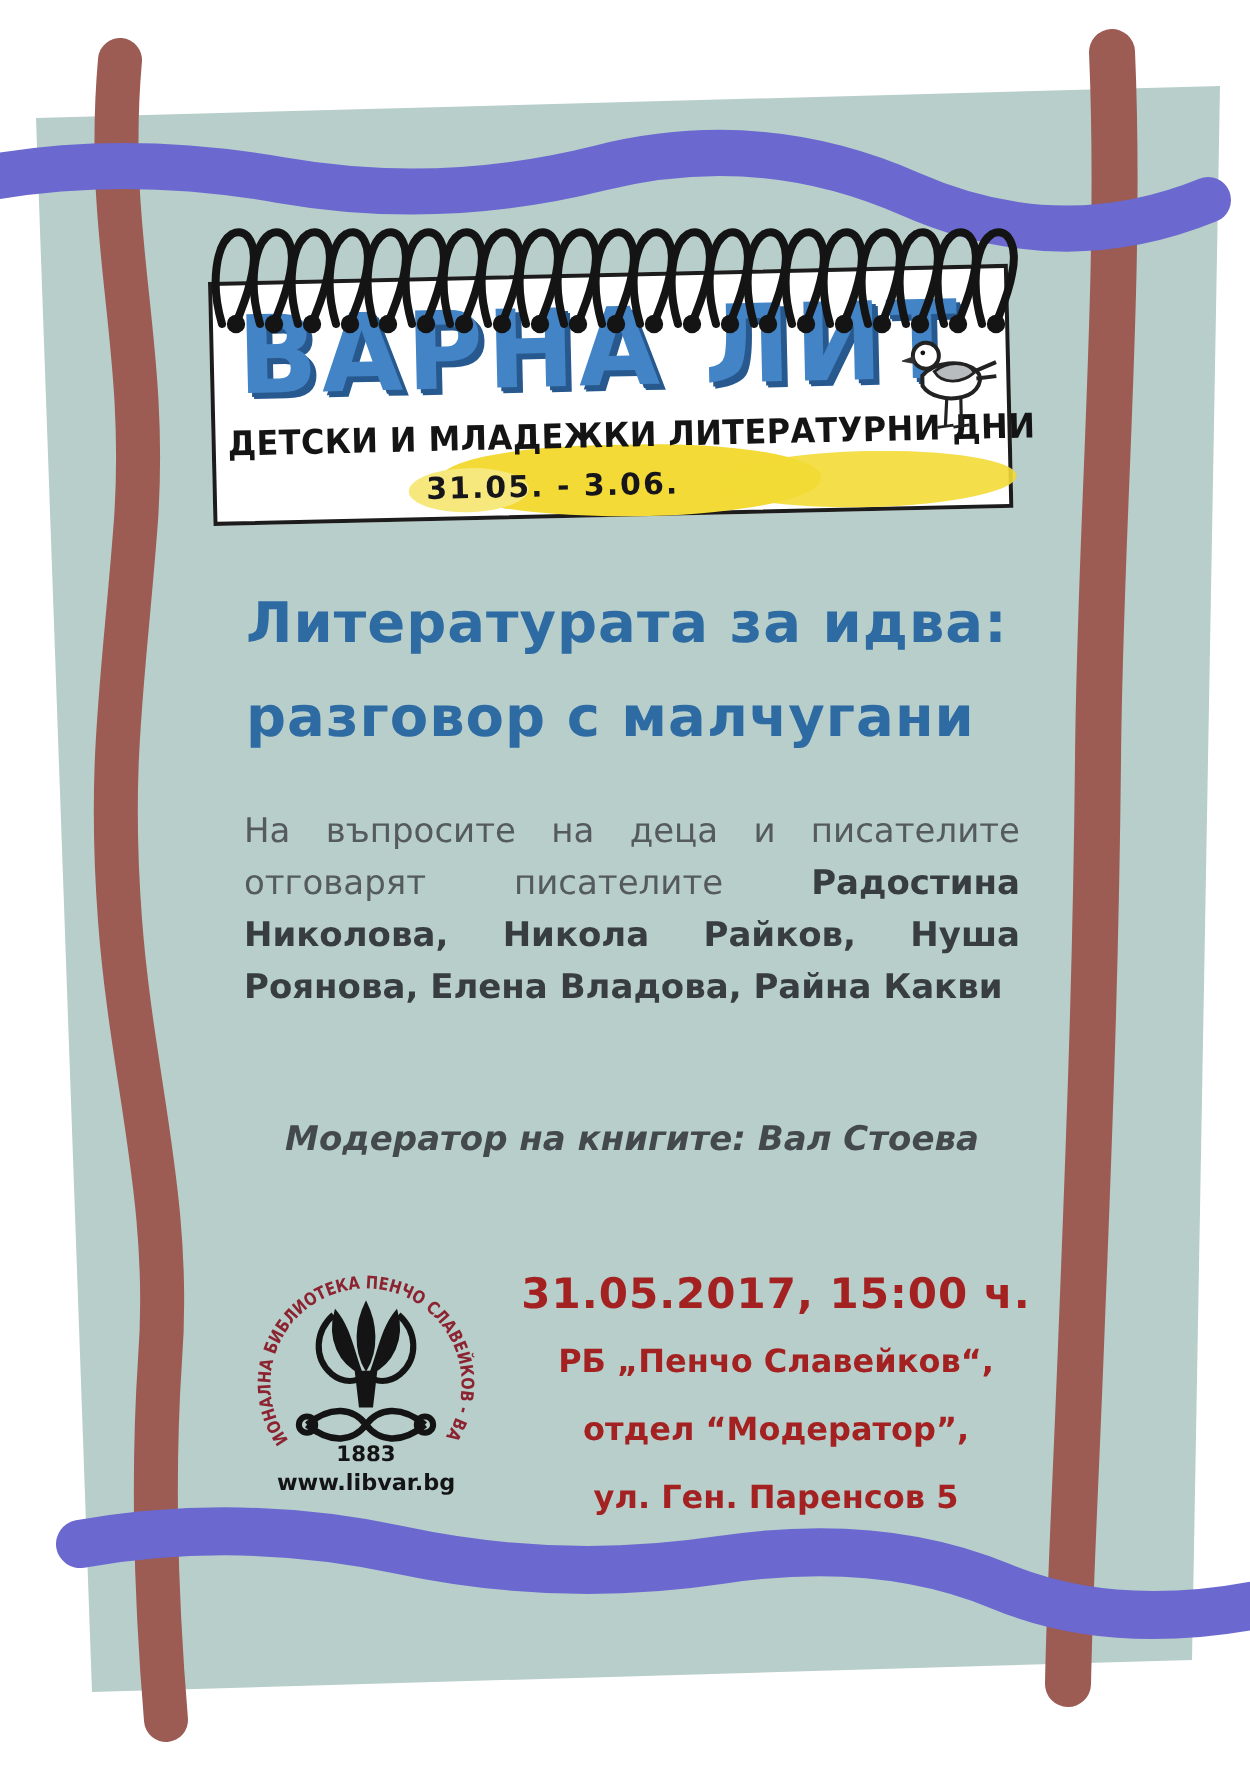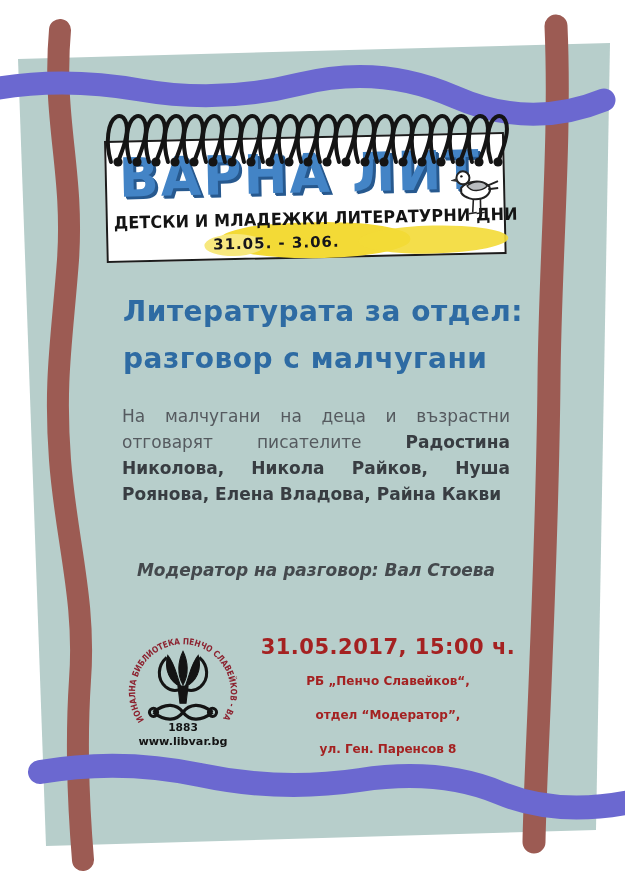--- a/index.html
+++ b/index.html
@@ -33,21 +33,21 @@
              color:#555a5f;text-align:justify;}
   .body-copy p{margin:0 0 28px 0;}
   .names{font-weight:bold;color:#383d42;}
   .moderator{position:absolute;left:122px;top:560px;width:388px;text-align:center;
              font-size:17px;font-style:italic;font-weight:bold;color:#44494d;}
 
   
   .seal{position:absolute;left:122px;top:630px;width:122px;height:124px;}
   .event{position:absolute;left:252px;top:630px;width:272px;text-align:center;color:#a42121;}
   .event .dt{font-size:21px;font-weight:bold;line-height:34px;letter-spacing:.5px;}
-  .event .ln{font-size:12px;font-weight:bold;line-height:34px;}
+  .event .ln{font-size:16px;font-weight:bold;line-height:34px;}
 </style>
 </head>
 <body>
 
 <div class="page">
 
   <div class="card"></div>
 
   <svg class="deco" viewBox="0 0 625 889">
     <path d="M60 30 C52 120 74 170 68 260 C62 340 54 380 60 460 C66 540 86 600 80 680 C76 740 78 800 83 860" fill="none" stroke="#9c5b53" stroke-width="22" stroke-linecap="round"></path>
@@ -101,28 +101,28 @@
       <use href="#coil" x="274"></use>
     <use href="#coil" x="293"></use>
       <use href="#coil" x="312"></use>
       <use href="#coil" x="331"></use>
     <use href="#coil" x="350"></use>
       <use href="#coil" x="369"></use>
       <use href="#coil" x="388"></use>
   </svg>
 
   <div class="title">
-    <div>Литературата за отдел:</div>
+    <div>Литературата за идва:</div>
     <div>разговор с малчугани</div>
   </div>
 
   <div class="body-copy">
-    <p><span>На малчугани на деца и възрастни отговарят писателите </span><span class="names">Радостина Николова, Никола Райков, Нуша Роянова, Елена Владова, Райна Какви</span></p>
+    <p><span>На въпросите на деца и писателите отговарят писателите </span><span class="names">Радостина Николова, Никола Райков, Нуша Роянова, Елена Владова, Райна Какви</span></p>
   </div>
-  <div class="moderator">Модератор на разговор: Вал Стоева</div>
+  <div class="moderator">Модератор на книгите: Вал Стоева</div>
 
   <svg class="seal" viewBox="0 0 120 120">
     <defs>
       <path id="ringPath" d="M21.5 87 A47 47 0 1 1 98.5 87" fill="none"></path>
     </defs>
     <text font-size="8.6" font-weight="bold" fill="#8c2330">
       <textPath href="#ringPath" startOffset="50%" text-anchor="middle" textLength="236" lengthAdjust="spacingAndGlyphs">РЕГИОНАЛНА БИБЛИОТЕКА ПЕНЧО СЛАВЕЙКОВ - ВАРНА</textPath>
     </text>
     <g fill="#141414" stroke="#141414">
       <path d="M60 20 C55 30 54 43 60 53 C66 43 65 30 60 20 Z"></path>
@@ -137,16 +137,16 @@
       <circle cx="89" cy="80" r="4" fill="none" stroke-width="3"></circle>
     </g>
     <text x="60" y="98" text-anchor="middle" font-size="10.5" font-weight="bold" fill="#141414">1883</text>
     <text x="60" y="112" text-anchor="middle" font-size="11" font-weight="bold" fill="#141414">www.libvar.bg</text>
   </svg>
 
   <div class="event">
     <div class="dt">31.05.2017, 15:00 ч.</div>
     <div class="ln">РБ „Пенчо Славейков“,</div>
     <div class="ln">отдел “Модератор”,</div>
-    <div class="ln">ул. Ген. Паренсов 8</div>
+    <div class="ln">ул. Ген. Паренсов 5</div>
   </div>
 
 </div>
 
 </body></html>

